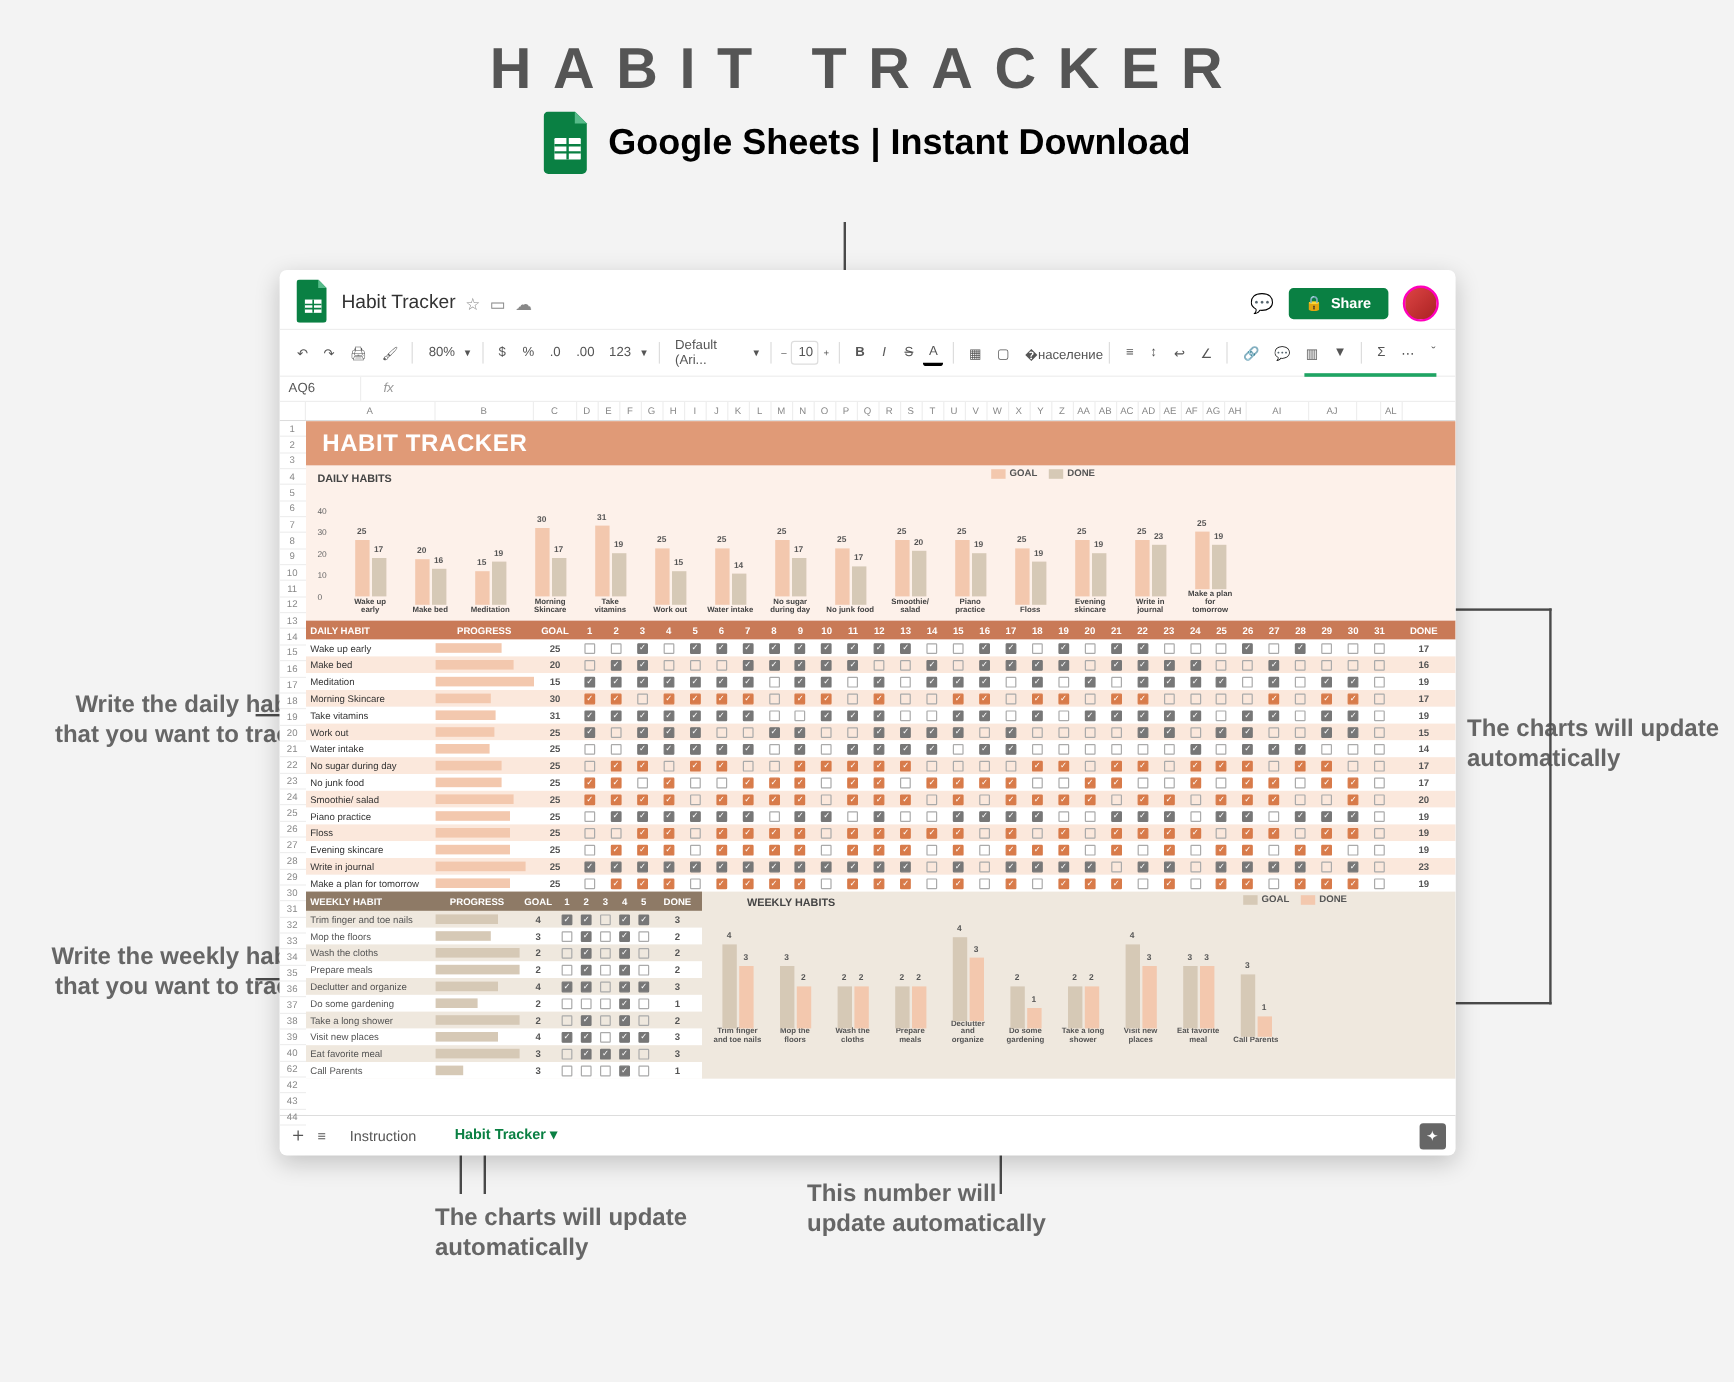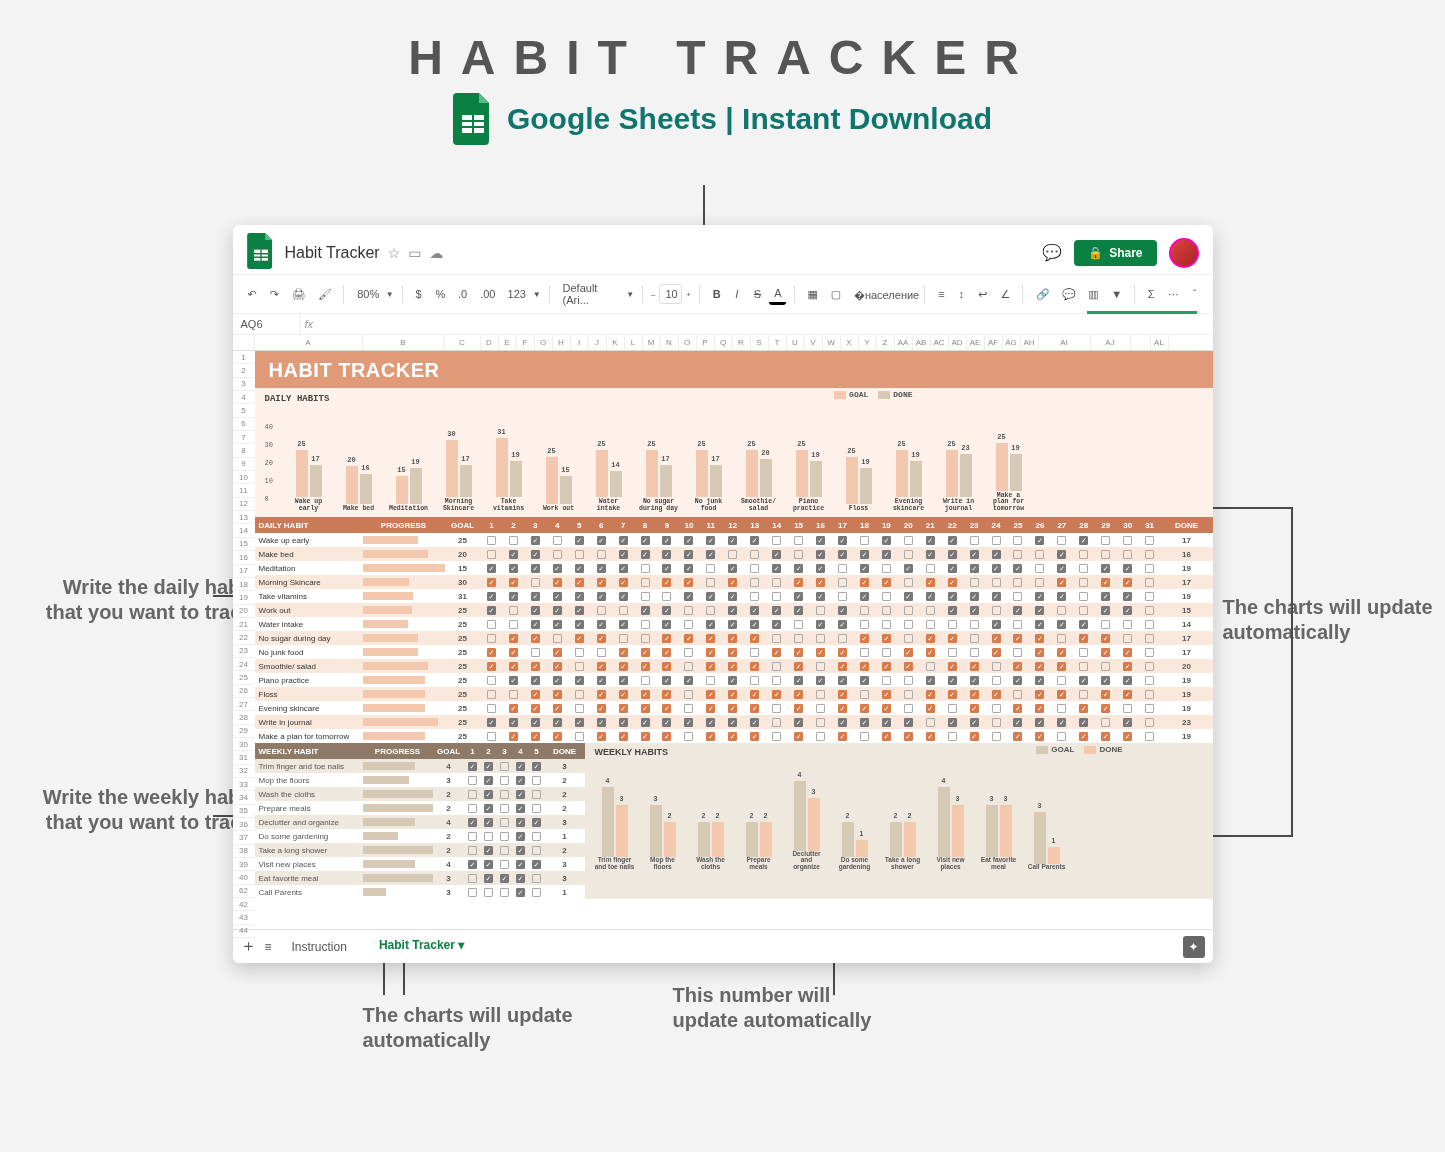--- a/index.html
+++ b/index.html
@@ -25,21 +25,21 @@
     width:1445px;
     font-size:12px;
   }
   
   .hero { text-align:center; padding:30px 0 0 0; }
   .hero h1 {
     font-size:48px; letter-spacing:18px; font-weight:700; margin:0 0 8px 0;
   }
   .hero-sub {
     display:flex; align-items:center; justify-content:center; gap:14px;
-    font-size:30px; font-weight:700; color:#0f766e; margin-bottom:6px;
+    font-size:30px; font-weight:700; color:#000000; margin-bottom:6px;
   }
   .sheets-logo {
     display:inline-flex; align-items:center; justify-content:center;
     width:40px; height:52px; position:relative;
   }
   .sheets-logo svg { width:40px; height:52px; }
   .callout {
     position:absolute; font-size:20px; font-weight:700; color:#666;
     max-width:220px; line-height:1.25;
   }
@@ -78,21 +78,21 @@
     border-top:1px solid #eee; border-bottom:1px solid #eee;
     font-size:11px; color:#555;
   }
   .toolbar .sep { width:1px; height:18px; background:#ddd; margin:0 4px; }
   .toolbar .btn { padding:3px 5px; border-radius:3px; min-width:16px; text-align:center; cursor:pointer; }
   .green-underline { position:absolute; right:16px; bottom:-1px; width:110px; height:3px; background:#1fa463; }
 
   
   .fxbar { display:flex; align-items:center; border-bottom:1px solid #eee; font-size:11px; }
   .fxbar .namebox { width:68px; padding:4px 8px; border-right:1px solid #eee; }
-  .fxbar .fx { padding:4px 4px; color:#999; font-style:italic; }
+  .fxbar .fx { padding:4px 19px; color:#999; font-style:italic; }
 
   
   .sheet-wrap { position:relative; background:#fff; }
   .col-headers {
     display:flex; font-size:8px; color:#888; border-bottom:1px solid #dcdcdc;
     height:16px;
   }
   .col-headers div { text-align:center; line-height:16px; border-right:1px solid #eee; }
   .rowhead {
     position:absolute; left:0; top:0; bottom:0; width:22px;
@@ -100,21 +100,21 @@
   }
   .rowhead span { flex:1; border-bottom:1px solid #eee; display:flex; align-items:center; justify-content:center; }
 
   .sheet-body { margin-left:22px; position:relative; }
 
   
   .banner { background:var(--orange-mid); padding:8px 14px 6px 14px; }
   .banner h2 { margin:0; color:#fff; font-size:20px; letter-spacing:.5px; }
   .banner .sub { color:#fff; font-size:8px; }
 
-  .chart-panel { background:var(--orange-bg2); padding:6px 10px 4px 10px;font-family:Liberation Mono, monospace; }
+  .chart-panel { background:var(--orange-bg2); padding:6px 10px 4px 10px; }
   .chart-title { font-size:9px; font-weight:700; color:#444; }
   .legend { position:absolute; right:300px; top:2px; display:flex; gap:10px; font-size:8px; font-weight:700; color:#555; }
   .legend .sw { width:12px; height:8px; display:inline-block; margin-right:3px; vertical-align:middle; }
   .daily-chart { position:relative; height:105px; margin-top:4px; display:flex; align-items:flex-end; }
   .yaxis { width:24px; display:flex; flex-direction:column-reverse; height:90px; font-size:7px; color:#666; }
   .yaxis span { flex:1; }
   .bars-row { flex:1; display:flex; gap:10px; align-items:flex-end; height:100%; }
   .bar-group { display:flex; flex-direction:column; align-items:center; }
   .bar-pair { display:flex; align-items:flex-end; gap:2px; height:76px; }
   .bar { width:12px; position:relative; }
@@ -170,21 +170,21 @@
   .wk-row:nth-child(even){background:#fff;}
   .wk-row .c-name{width:108px; padding-left:4px;}
   .wk-row .c-prog{width:70px;}
   .wk-row .c-prog .pb{height:8px; background:var(--stone-light);}
   .wk-row .c-goal{width:32px; text-align:center; font-weight:700;}
   .wk-row .c-wdays{width:80px; display:flex;}
   .wk-row .c-wdays .ck{flex:1; display:flex; justify-content:center;}
   .wk-row .c-done{width:40px; text-align:center; font-weight:700;}
 
   .wk-chart-panel { flex:1; padding:4px 10px; position:relative; }
-  .wk-chart-title { font-size:9px; font-weight:700; color:#444; }
+  .wk-chart-title { font-size:9px; font-weight:700; color:#444;margin-left:28px; }
   .wk-bars-row { display:flex; gap:8px; align-items:flex-end; height:90px; margin-top:24px;}
   .wk-bar-pair { display:flex; gap:2px; align-items:flex-end; height:70px;}
   .wk-bar { width:12px; position:relative;}
   .wk-bar.goal{background:var(--stone-light);}
   .wk-bar.done{background:var(--orange-light);}
   .wk-bar .val{position:absolute; top:-10px; width:100%; text-align:center; font-size:7px; font-weight:700;}
   .wk-cat{font-size:6.5px; font-weight:700; text-align:center; width:40px; line-height:1.05;}
 
   
   .tabs { display:flex; align-items:center; border-top:1px solid #ddd; height:34px; padding:0 8px; gap:8px; font-size:12px; }

